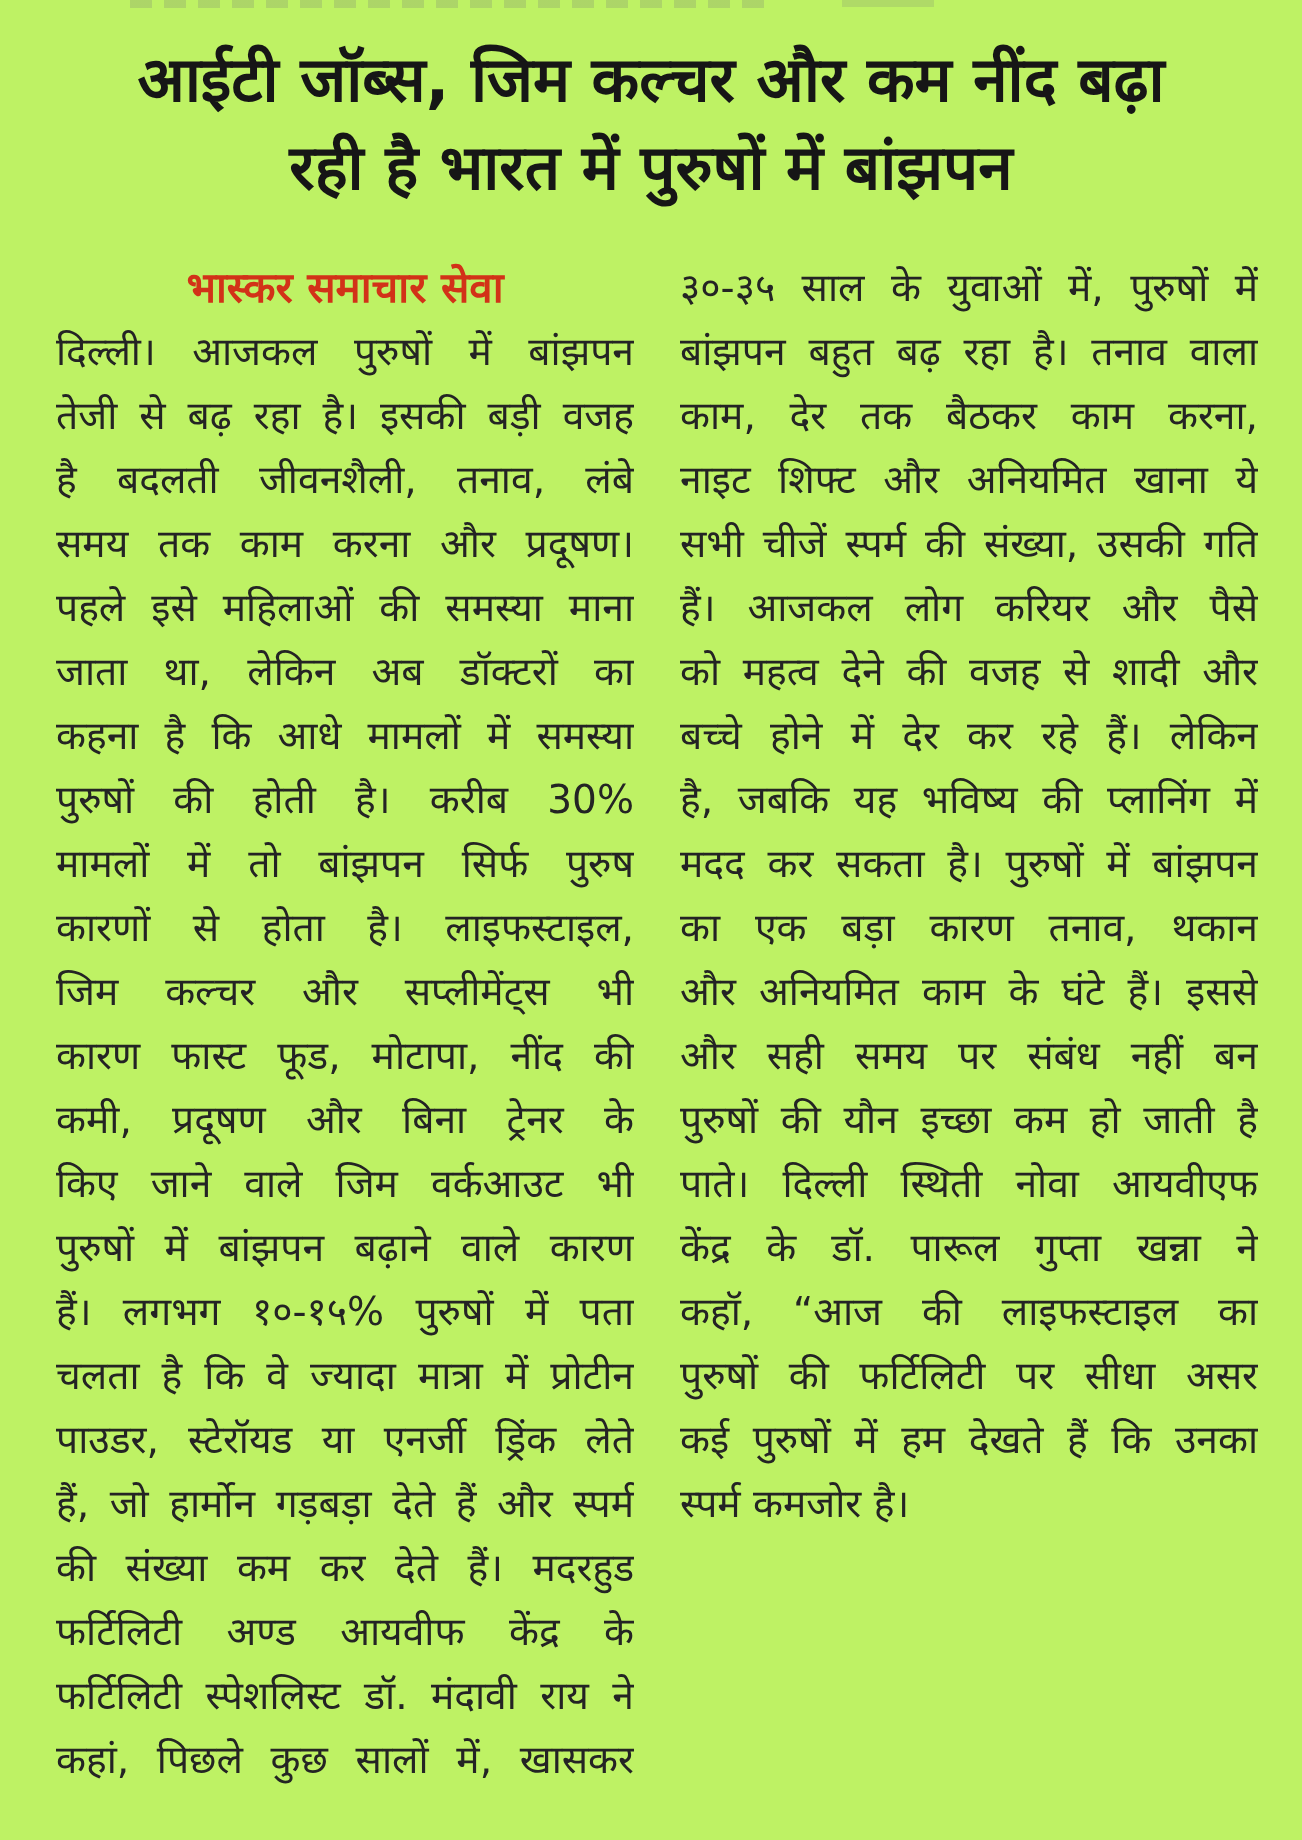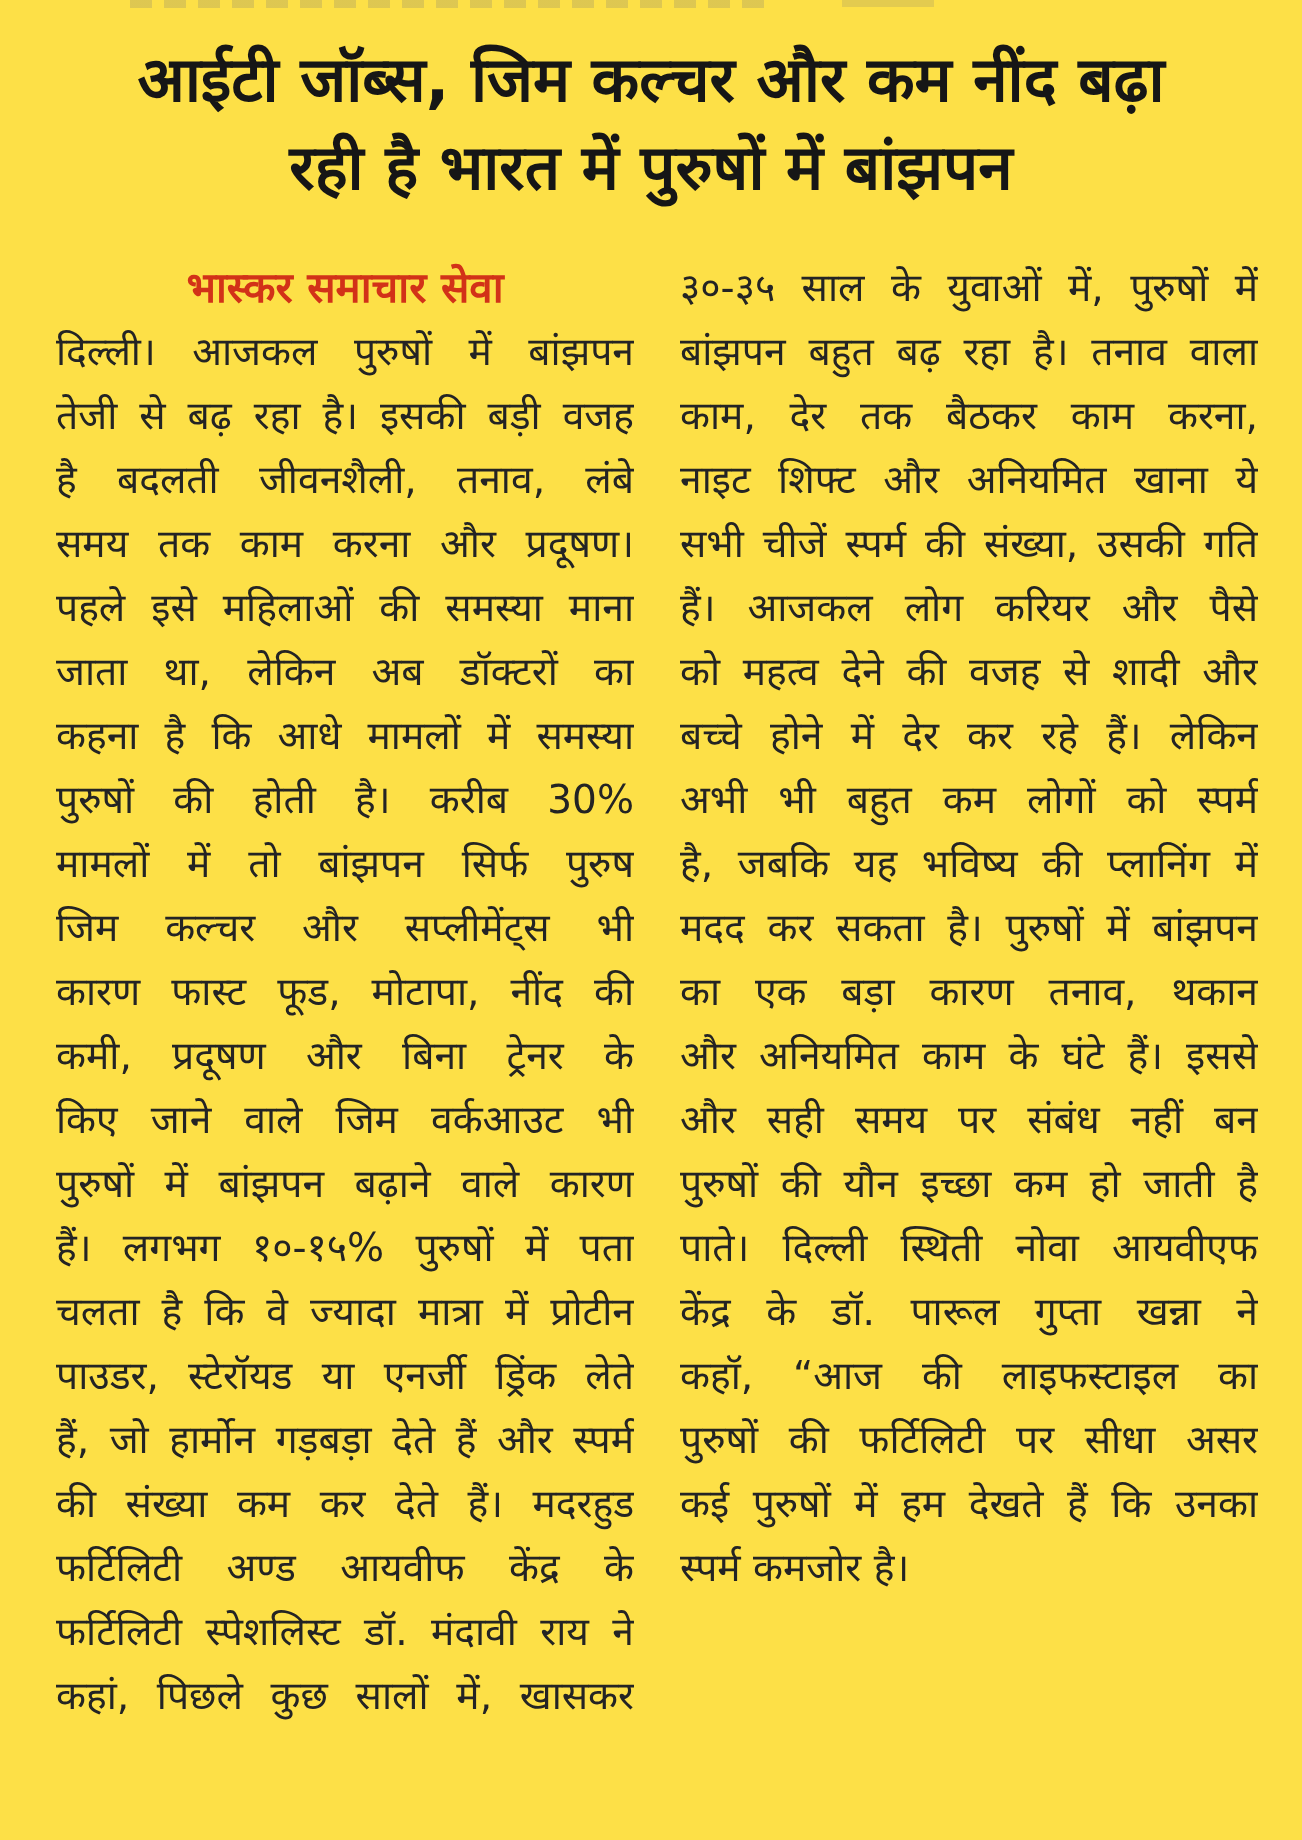--- a/index.html
+++ b/index.html
@@ -1,19 +1,19 @@
 <!DOCTYPE html>
 <html><head>
 <meta charset="utf-8">
 <style>
   html, body { margin: 0; padding: 0; }
   .page {
     width: 1302px;
     height: 1840px;
-    background: #fde047;
+    background: #bef264;
     position: relative;
     overflow: hidden;
     font-family: "DejaVu Sans", sans-serif;
     box-sizing: border-box;
   }
   
   .remnant-a {
     position: absolute; top: 0; left: 130px; width: 645px; height: 8px;
     background: repeating-linear-gradient(90deg,
       rgba(110,110,118,0.22) 0 22px, transparent 22px 34px);
@@ -77,20 +77,21 @@
       <div id="left-lines">
           <div class="line">दिल्ली। आजकल पुरुषों में बांझपन</div>
           <div class="line">तेजी से बढ़ रहा है। इसकी बड़ी वजह</div>
           <div class="line">है बदलती जीवनशैली, तनाव, लंबे</div>
           <div class="line">समय तक काम करना और प्रदूषण।</div>
           <div class="line">पहले इसे महिलाओं की समस्या माना</div>
           <div class="line">जाता था, लेकिन अब डॉक्टरों का</div>
           <div class="line">कहना है कि आधे मामलों में समस्या</div>
           <div class="line">पुरुषों की होती है। करीब 30%</div>
           <div class="line">मामलों में तो बांझपन सिर्फ पुरुष</div>
+          <div class="line">कारणों से होता है। लाइफस्टाइल,</div>
           <div class="line">जिम कल्चर और सप्लीमेंट्स भी</div>
           <div class="line">कारण फास्ट फूड, मोटापा, नींद की</div>
           <div class="line">कमी, प्रदूषण और बिना ट्रेनर के</div>
           <div class="line">किए जाने वाले जिम वर्कआउट भी</div>
           <div class="line">पुरुषों में बांझपन बढ़ाने वाले कारण</div>
           <div class="line">हैं। लगभग १०-१५% पुरुषों में पता</div>
           <div class="line">चलता है कि वे ज्यादा मात्रा में प्रोटीन</div>
           <div class="line">पाउडर, स्टेरॉयड या एनर्जी ड्रिंक लेते</div>
           <div class="line">हैं, जो हार्मोन गड़बड़ा देते हैं और स्पर्म</div>
           <div class="line">की संख्या कम कर देते हैं। मदरहुड</div>
@@ -102,21 +103,20 @@
     <div class="col">
       <div id="right-lines">
           <div class="line">३०-३५ साल के युवाओं में, पुरुषों में</div>
           <div class="line">बांझपन बहुत बढ़ रहा है। तनाव वाला</div>
           <div class="line">काम, देर तक बैठकर काम करना,</div>
           <div class="line">नाइट शिफ्ट और अनियमित खाना ये</div>
           <div class="line">सभी चीजें स्पर्म की संख्या, उसकी गति</div>
           <div class="line">हैं। आजकल लोग करियर और पैसे</div>
           <div class="line">को महत्व देने की वजह से शादी और</div>
           <div class="line">बच्चे होने में देर कर रहे हैं। लेकिन</div>
-          <div class="line">अभी भी बहुत कम लोगों को स्पर्म</div>
           <div class="line">है, जबकि यह भविष्य की प्लानिंग में</div>
           <div class="line">मदद कर सकता है। पुरुषों में बांझपन</div>
           <div class="line">का एक बड़ा कारण तनाव, थकान</div>
           <div class="line">और अनियमित काम के घंटे हैं। इससे</div>
           <div class="line">और सही समय पर संबंध नहीं बन</div>
           <div class="line">पुरुषों की यौन इच्छा कम हो जाती है</div>
           <div class="line">पाते। दिल्ली स्थिती नोवा आयवीएफ</div>
           <div class="line">केंद्र के डॉ. पारूल गुप्ता खन्ना ने</div>
           <div class="line">कहॉ, “आज की लाइफस्टाइल का</div>
           <div class="line">पुरुषों की फर्टिलिटी पर सीधा असर</div>

